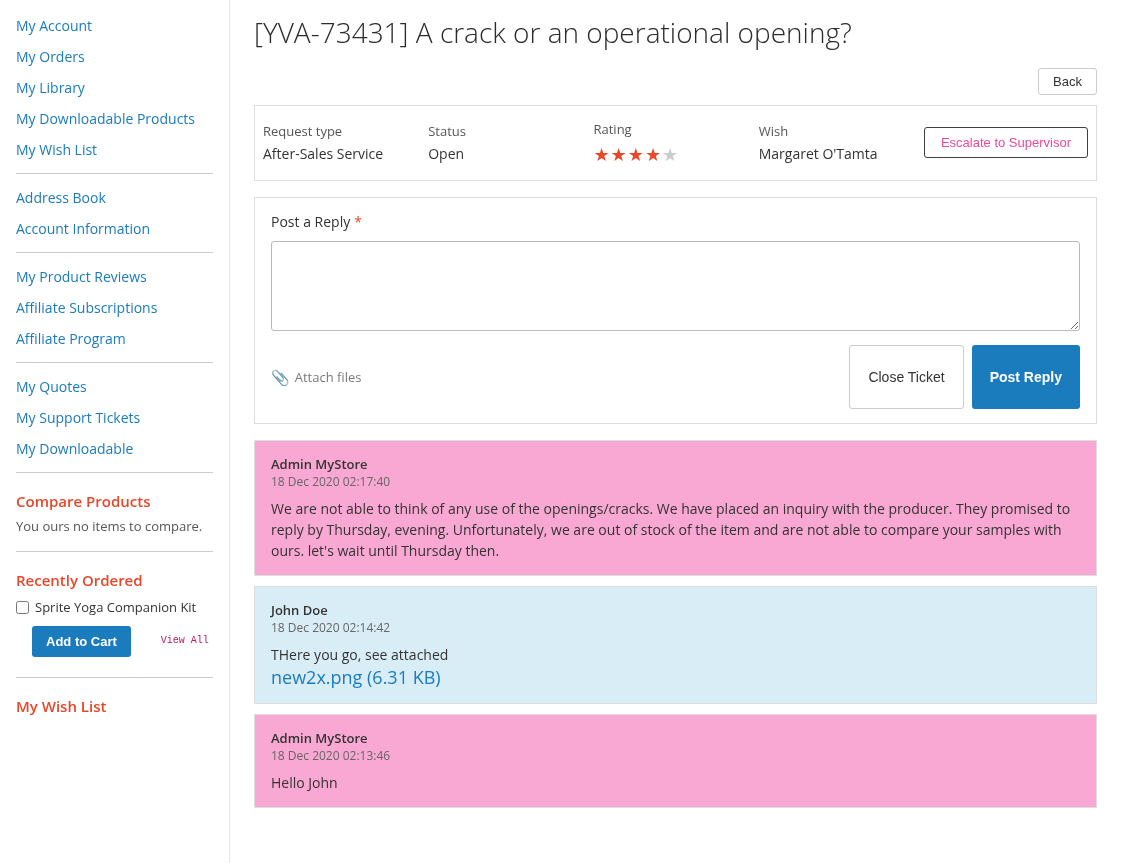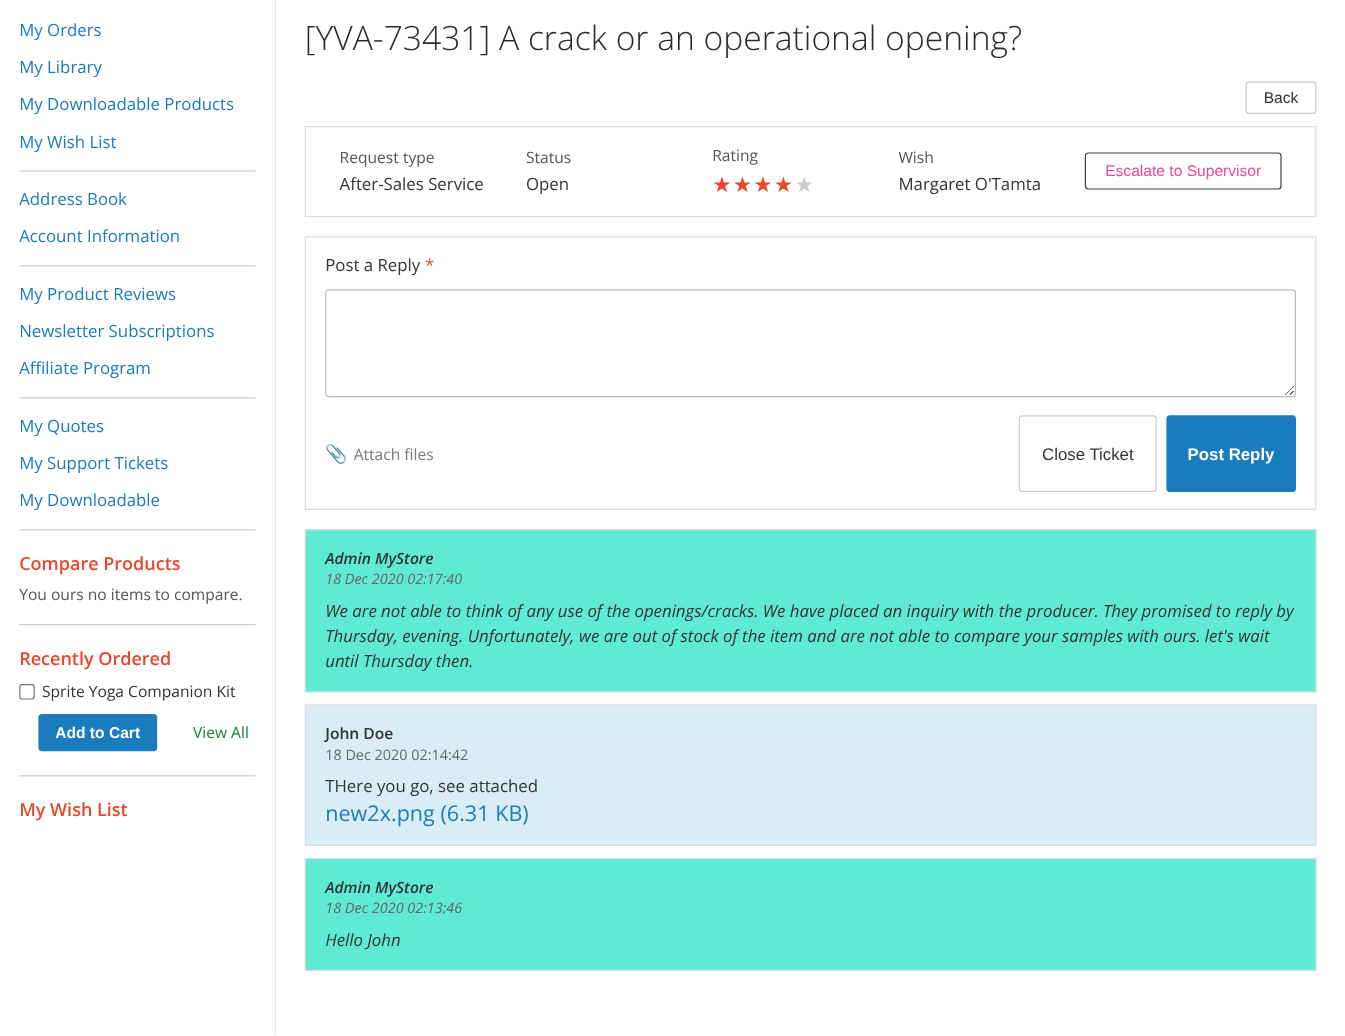--- a/index.html
+++ b/index.html
@@ -54,24 +54,25 @@
       background: #1a7bbd;
       color: #fff;
       border: none;
       border-radius: 3px;
       font-size: 13px;
       cursor: pointer;
       font-weight: 600;
     }
 
     .view-all-link {
-      color: #15803d;
+      color: #be185d;
       text-decoration: none;
-      font-size: 13px;
+      font-size: 10px;
       margin-left: 6px;
+      font-family: Liberation Mono, monospace;
     }
 
     .cart-row {
       display: flex;
       align-items: center;
       padding: 0 16px 8px;
       gap: 8px;
     }
 
     
@@ -99,21 +100,21 @@
       border: 1px solid #ccc;
       border-radius: 3px;
       font-size: 13px;
       cursor: pointer;
       color: #333;
     }
 
     
     .ticket-info {
       border: 1px solid #ddd;
-      padding: 14px 28px;
+      padding: 14px 8px;
       margin-bottom: 16px;
       display: flex;
       align-items: center;
       gap: 0;
     }
     .ticket-info-col {
       flex: 1;
     }
     .ticket-info-label {
       font-size: 13px;
@@ -208,21 +209,21 @@
       cursor: pointer;
       font-weight: 600;
     }
 
     
     .comment {
       border: 1px solid #ddd;
       padding: 14px 16px;
       margin-bottom: 10px;
     }
-    .comment-admin { background: #5eead4; font-style: italic; }
+    .comment-admin { background: #f9a8d4; }
     .comment-user { background: #d9edf7; }
 
     .comment-author {
       font-size: 13px;
       font-weight: 600;
       color: #333;
     }
     .comment-date {
       font-size: 12px;
       color: #666;
@@ -240,20 +241,23 @@
     }
   </style>
 </head>
 <body>
 
 <div class="layout">
 
   <aside class="sidebar">
     <ul class="sidebar-nav">
       <li>
+          <a href="#">My Account</a>
+        </li>
+      <li>
           <a href="#">My Orders</a>
         </li>
       <li>
           <a href="#">My Library</a>
         </li>
       <li>
           <a href="#">My Downloadable Products</a>
         </li>
       <li>
           <a href="#">My Wish List</a>
@@ -267,21 +271,21 @@
       <li>
           <a href="#">Account Information</a>
         </li>
     </ul>
     <hr class="sidebar-divider">
     <ul class="sidebar-nav">
       <li>
           <a href="#">My Product Reviews</a>
         </li>
       <li>
-          <a href="#">Newsletter Subscriptions</a>
+          <a href="#">Affiliate Subscriptions</a>
         </li>
       <li>
           <a href="#">Affiliate Program</a>
         </li>
     </ul>
     <hr class="sidebar-divider">
     <ul class="sidebar-nav">
       <li>
           <a href="#">My Quotes</a>
         </li>

